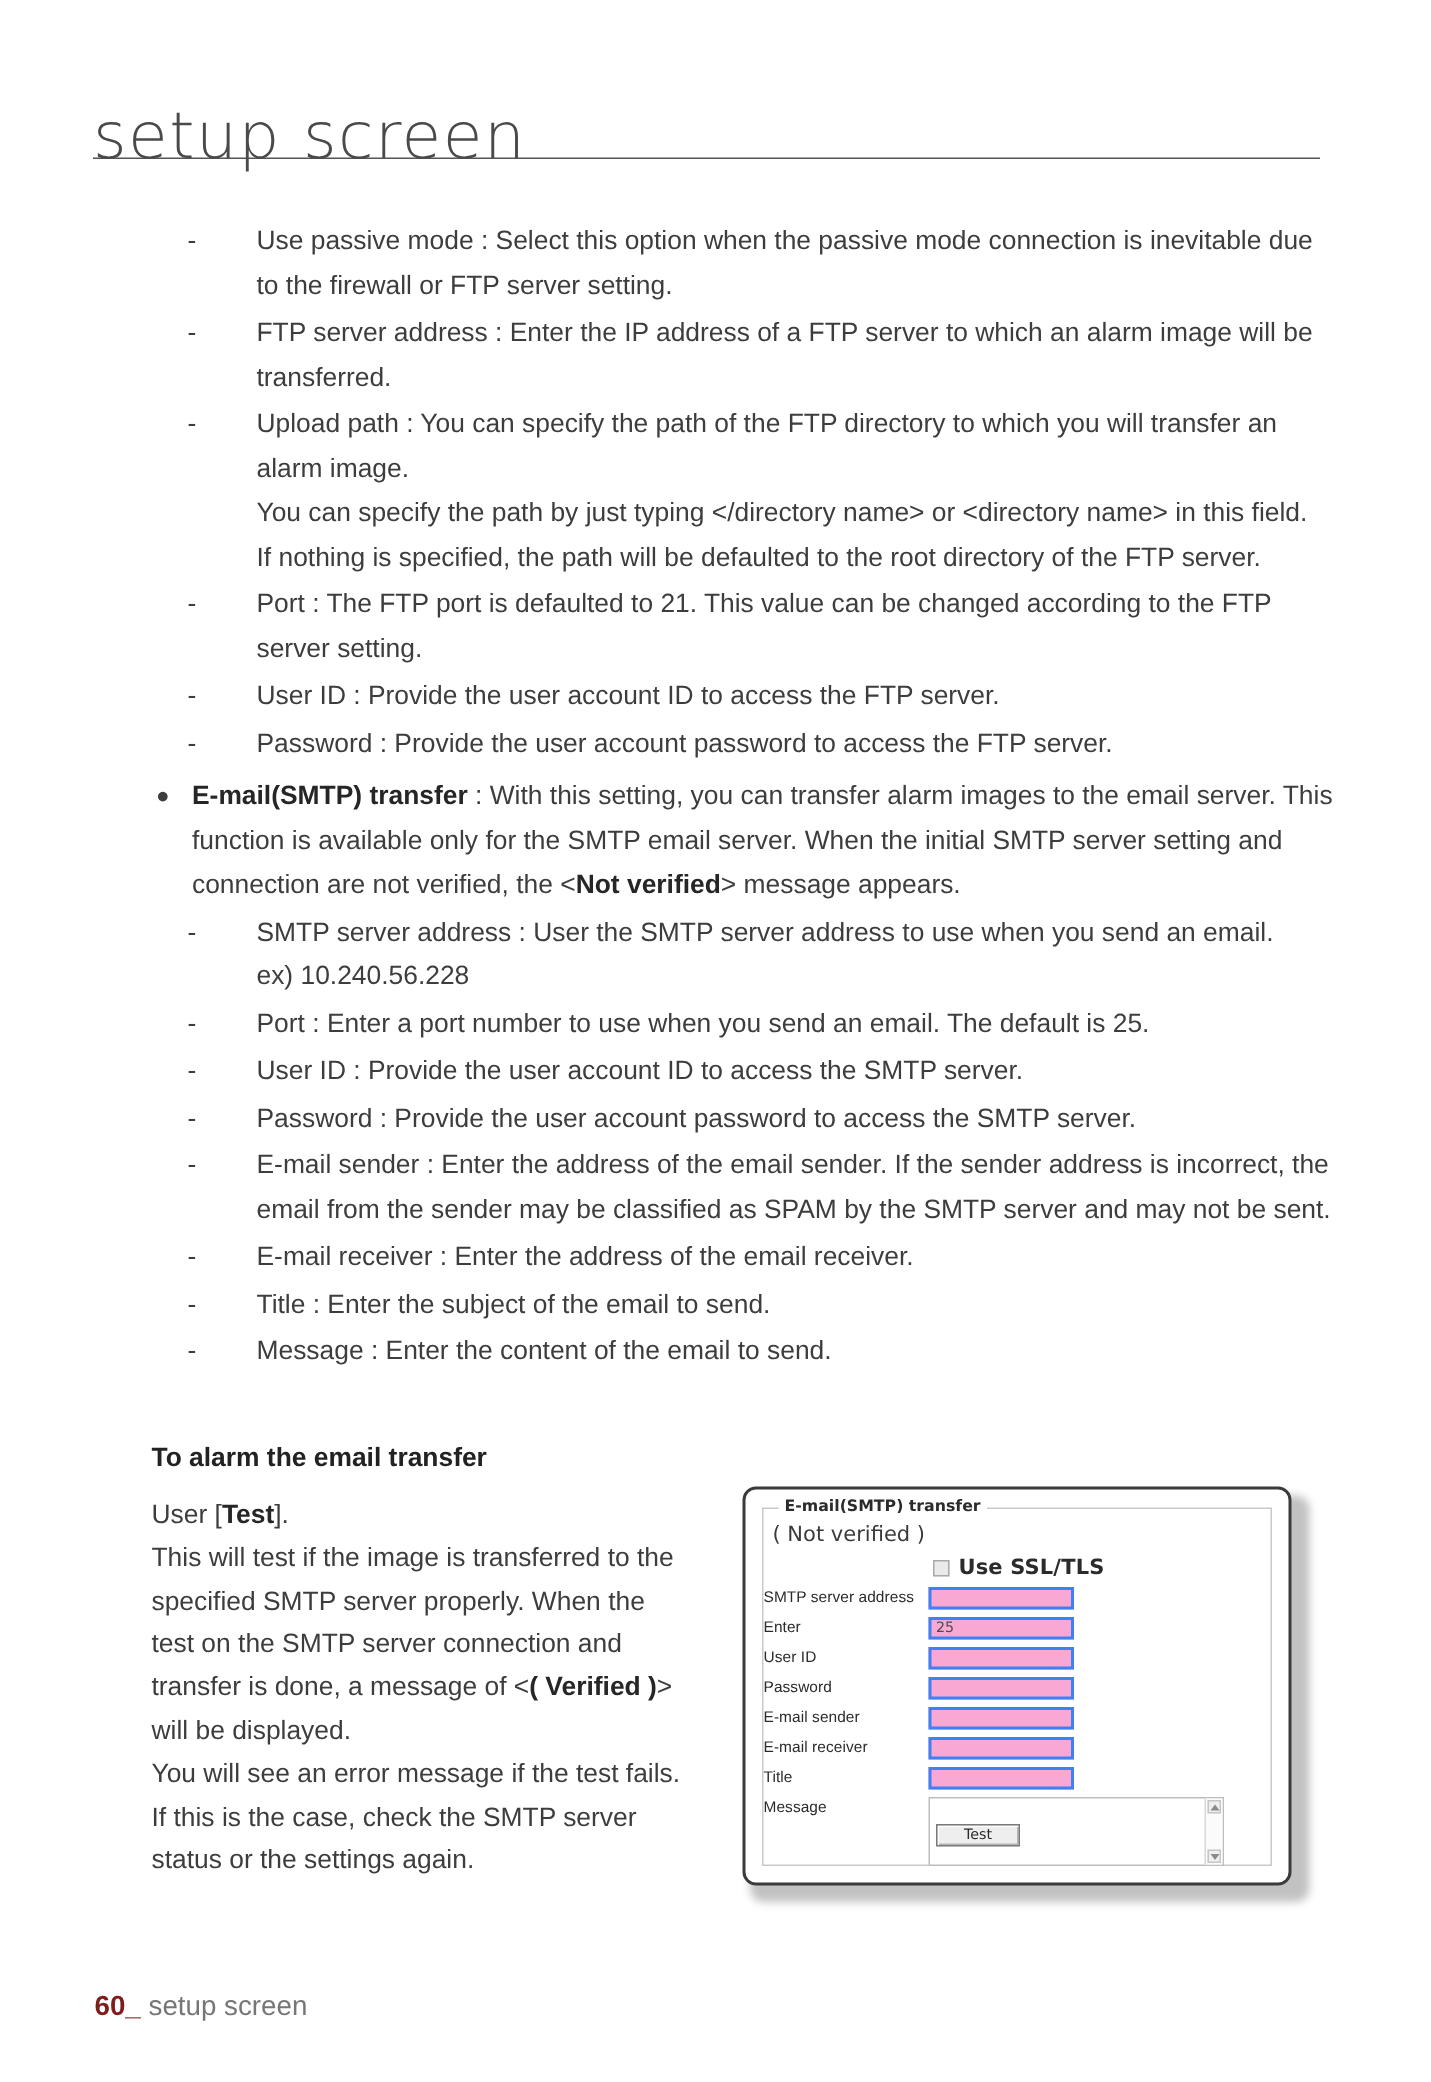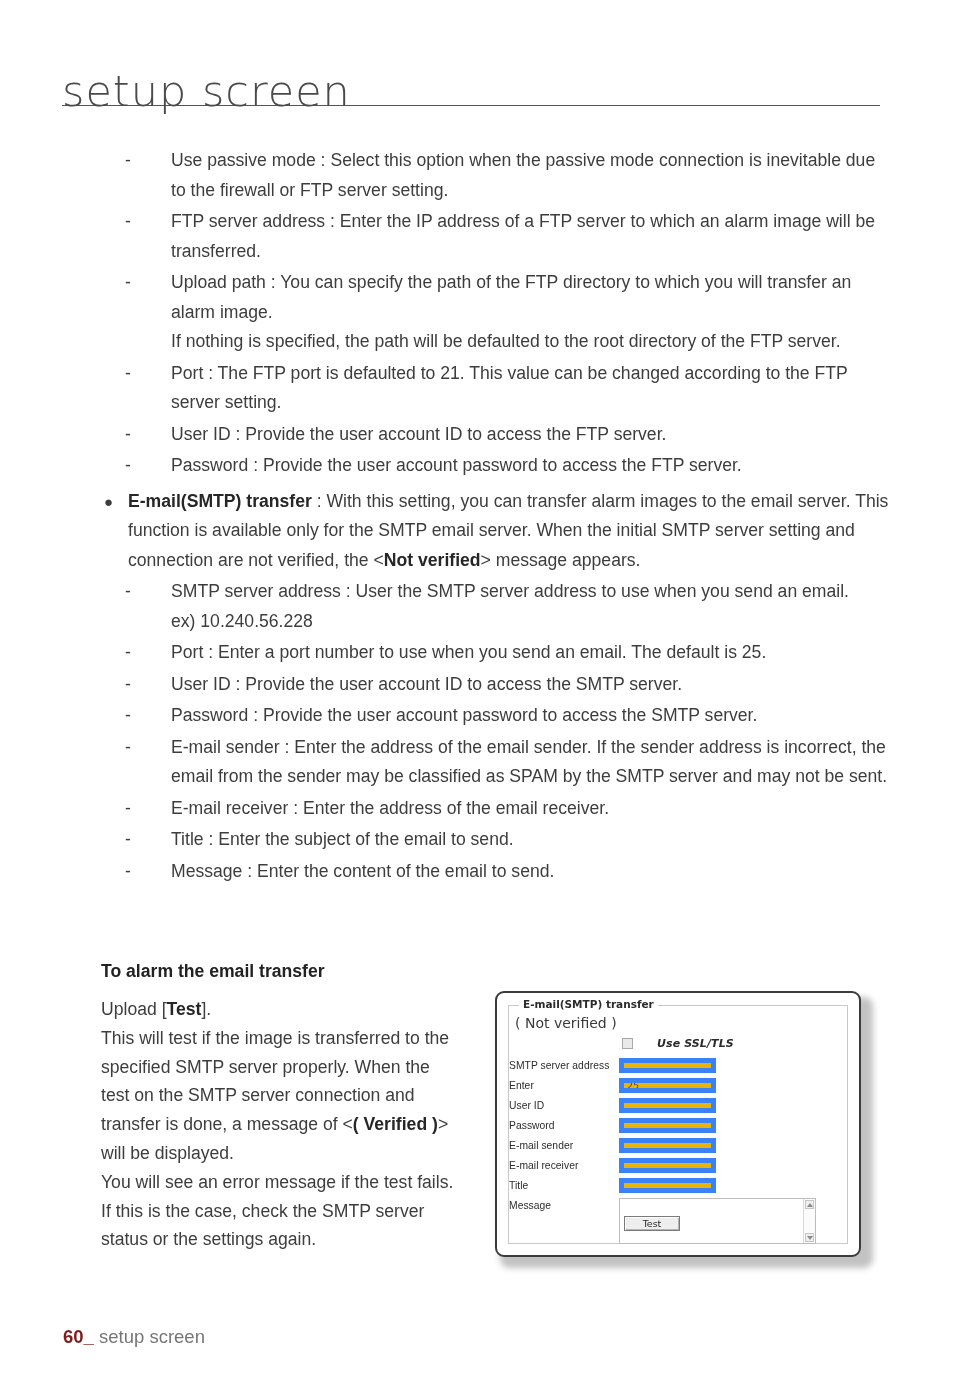--- a/index.html
+++ b/index.html
@@ -178,27 +178,26 @@
   }
   .cbox {
     width: 11px;
     height: 11px;
     border: 1px solid #a9a9a9;
     background: #eaeaea;
     box-sizing: border-box;
     display: inline-block;
   }
   .ssl-label {
-    margin-left: 24px;
-    font-size: 11px;
+    margin-left: 6px;
+    font-size: 14px;
     font-weight: bold;
     color: #2b2b2b;
     font-family: "DejaVu Sans", sans-serif;
     letter-spacing: 0.1px;
-    font-style: italic;
   }
 
   .form {
     position: absolute;
     left: 0;
     top: 52px;
     width: 100%;
   }
   .frow {
     display: flex;
@@ -213,22 +212,22 @@
     font-size: 10.3px;
     color: #2b2b2b;
     font-family: Liberation Sans, sans-serif;
     line-height: 15px;
     box-sizing: border-box;
     letter-spacing: 0.05px;
   }
   .finput {
     width: 97px;
     height: 15px;
-    border: 5px solid #3b82f6;
-    background: #eab308;
+    border: 2px solid #3b82f6;
+    background: #f9a8d4;
     box-sizing: border-box;
     font-size: 9.5px;
     color: #4a4a4a;
     font-family: "DejaVu Sans", sans-serif;
     padding: 0 3px;
     line-height: 14px;
     display: block;
   }
   .ftextarea {
     width: 197px;
@@ -323,20 +322,21 @@
       <div class="li dash">
         <div class="mark">-</div>
         <div class="body">
           <div>FTP server address : Enter the IP address of a FTP server to which an alarm image will be transferred.</div>
         </div>
       </div>
       <div class="li dash">
         <div class="mark">-</div>
         <div class="body">
           <div>Upload path : You can specify the path of the FTP directory to which you will transfer an alarm image.</div>
+          <div>You can specify the path by just typing &lt;/directory name&gt; or &lt;directory name&gt; in this field.</div>
           <div>If nothing is specified, the path will be defaulted to the root directory of the FTP server.</div>
         </div>
       </div>
       <div class="li dash">
         <div class="mark">-</div>
         <div class="body">
           <div>Port : The FTP port is defaulted to 21. This value can be changed according to the FTP server setting.</div>
         </div>
       </div>
       <div class="li dash">
@@ -410,21 +410,21 @@
           <div>Message : Enter the content of the email to send.</div>
         </div>
       </div>
     </div>
 
 </div>
 
 <div class="section-head">To alarm the email transfer</div>
 
 <div class="lower-text">
-  <div><span>Upload [</span><span class="bold">Test</span><span>].</span></div>
+  <div><span>User [</span><span class="bold">Test</span><span>].</span></div>
   <div><span>This will test if the image is transferred to the specified SMTP server properly. When the test on the SMTP server connection and transfer is done, a message of &lt;</span><span class="bold">( Verified )</span><span>&gt; will be displayed.</span></div>
   <div>You will see an error message if the test fails.</div>
   <div>If this is the case, check the SMTP server status or the settings again.</div>
 </div>
 
 <div class="shot-wrap">
   <div class="shot-shadow"></div>
   <div class="shot">
     <div class="fieldset">
       <div class="legend">E-mail(SMTP) transfer</div>

